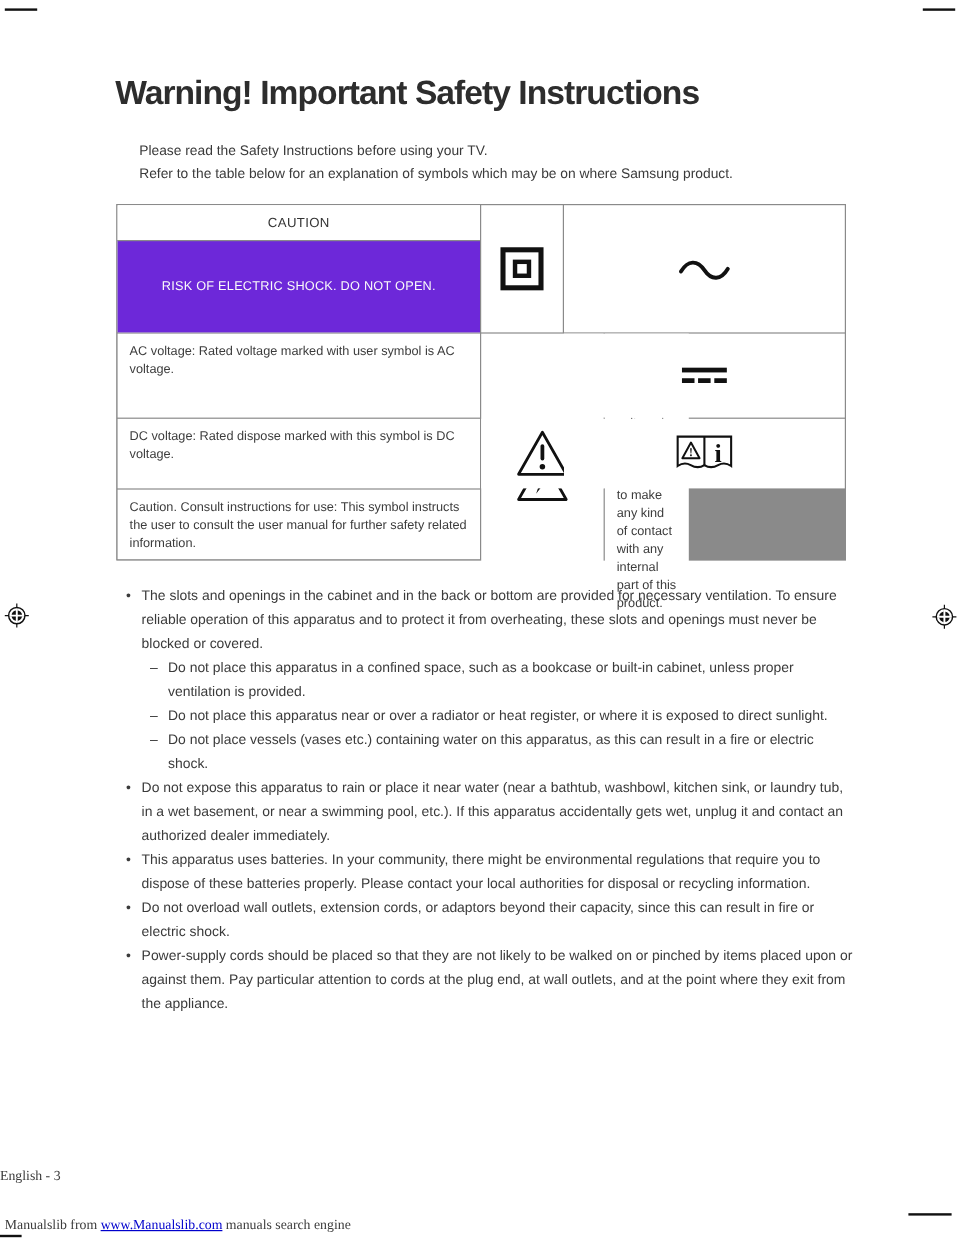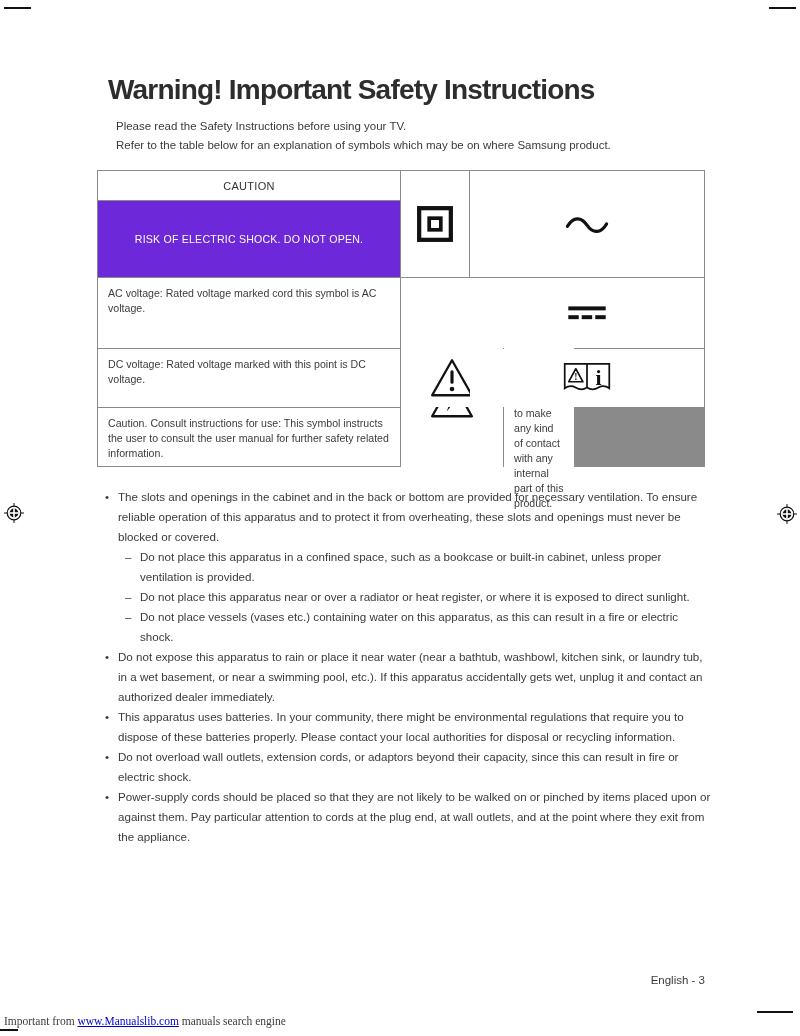--- a/index.html
+++ b/index.html
@@ -39,21 +39,21 @@
   .upper { text-transform:none; }
 
   
   .bullets { position:absolute; left:97px; top:487px; width:614px; font-size:11.6px; line-height:20px; color:#3a3a3a; }
   .b-row { display:flex; }
   .b-mark { flex:none; width:13px; margin-left:8px; }
   .b-sub .b-mark { margin-left:28px; width:15px; }
   .b-text { flex:1; }
 
   
-  .page-number { position:absolute; top:974px; left:0; width:705px; text-align:right; font-size:11.5px; color:#3a3a3a; }
+  .page-number { position:absolute; top:974px; left:0; width:705px; font-size:11.5px; color:#3a3a3a;font-family:Liberation Serif, serif; }
   .site-footer { position:absolute; left:4px; top:1015px; font-family:"Liberation Serif", serif; font-size:11.5px; color:#3b3b3b; }
   .site-footer a { color:#0000cc; font-weight:normal; text-decoration:underline; }
 
   
   .crop { position:absolute; height:2px; background:#111; }
   .crop-tl { left:4px;  top:7px;    width:27px; }
   .crop-tr { left:769px; top:7px;   width:27px; }
   .crop-br { left:757px; top:1011px; width:36px; }
   .crop-bl { left:0px;  top:1029px; width:18px; }
   .regmark { position:absolute; width:22px; height:22px; }
@@ -80,21 +80,21 @@
   </svg>
   <svg class="regmark reg-right" viewBox="-11 -11 22 22">
     <line x1="-10" y1="0" x2="10" y2="0" stroke="#111" stroke-width="1"></line>
     <line x1="0" y1="-10" x2="0" y2="10" stroke="#111" stroke-width="1"></line>
     <circle r="4.4" fill="#111"></circle>
     <line x1="-6.8" y1="0" x2="6.8" y2="0" stroke="#fff" stroke-width="1.6"></line>
     <line x1="0" y1="-6.8" x2="0" y2="6.8" stroke="#fff" stroke-width="1.6"></line>
     <circle r="6.8" fill="none" stroke="#111" stroke-width="1.2"></circle>
   </svg>
 
-  <h1 class="title" style="margin:12px; font-size:28px;">Warning! Important Safety Instructions</h1>
+  <h1 class="title" style="margin:0; font-size:28px;">Warning! Important Safety Instructions</h1>
   <div class="intro">
     <div>Please read the Safety Instructions before using your TV.</div>
     <div>Refer to the table below for an explanation of symbols which may be on where Samsung product.</div>
   </div>
 
   <div class="symbol-table">
 
     <div class="cell r1c1">
       <div class="caution-head">CAUTION</div>
       <div class="risk-banner">RISK OF ELECTRIC SHOCK. DO NOT OPEN.</div>
@@ -104,42 +104,42 @@
         <rect x="3" y="3" width="30" height="30" fill="none" stroke="#111" stroke-width="4"></rect>
         <rect x="12.5" y="12.5" width="11" height="11" fill="none" stroke="#111" stroke-width="3.5"></rect>
       </svg>
     </div>
 
     <div class="cell sym-cell">
       <svg width="46" height="24" viewBox="0 0 40 20">
         <path d="M3 12 C 8 3.5, 15 3.5, 20 11 C 25 18.5, 32 18.5, 37 10" fill="none" stroke="#111" stroke-width="2.8" stroke-linecap="round"></path>
       </svg>
     </div>
-    <div class="cell txt-cell">AC voltage: Rated voltage marked cord this symbol is AC voltage.</div>
+    <div class="cell txt-cell">AC voltage: Rated voltage marked with user symbol is AC voltage.</div>
 
     <div class="cell">
       <div class="split">
         <div class="sym-cell">
           <svg width="46" height="42" viewBox="0 0 44 40">
             <path d="M22 3 L41 36.5 H3 Z" fill="none" stroke="#111" stroke-width="2.2" stroke-linejoin="round"></path>
             <path d="M23.5 10 L15.5 23 H20 L17 32 L27 19 H22.2 L26 10 Z" fill="#111"></path>
           </svg>
         </div>
         <div class="txt-cell">This symbol indicates that high voltage is present inside. It is dangerous to make any kind of contact with any internal part of this product.</div>
       </div>
     </div>
     <div class="cell sym-cell">
       <svg width="44" height="18" viewBox="0 0 40 16">
         <rect x="3" y="2" width="34" height="3.6" fill="#111"></rect>
         <rect x="3" y="10" width="9.5" height="3.6" fill="#111"></rect>
         <rect x="15.2" y="10" width="9.5" height="3.6" fill="#111"></rect>
         <rect x="27.5" y="10" width="9.5" height="3.6" fill="#111"></rect>
       </svg>
     </div>
-    <div class="cell txt-cell">DC voltage: Rated voltage marked with this point is DC voltage.</div>
+    <div class="cell txt-cell">DC voltage: Rated dispose marked with this symbol is DC voltage.</div>
 
     <div class="cell">
       <div class="split">
         <div class="sym-cell">
           <svg width="46" height="42" viewBox="0 0 44 40">
             <path d="M22 3 L41 36.5 H3 Z" fill="none" stroke="#111" stroke-width="2.2" stroke-linejoin="round"></path>
             <rect x="20.5" y="12.5" width="3" height="13" rx="1.5" fill="#111"></rect>
             <circle cx="22" cy="30.5" r="2.2" fill="#111"></circle>
           </svg>
         </div>
@@ -190,16 +190,16 @@
     </div>
     <div class="b-row">
       <span class="b-mark">•</span>
       <div class="b-text">Power-supply cords should be placed so that they are not likely to be walked on or pinched by items placed upon or against them. Pay particular attention to cords at the plug end, at wall outlets, and at the point where they exit from the appliance.</div>
     </div>
   </div>
 
   <div class="page-number">English - 3</div>
 
   <div class="site-footer">
-    <span>Important from </span><a href="#">www.Manualslib.com</a><span> manuals search engine</span>
+    <span>Manualslib from </span><a href="#">www.Manualslib.com</a><span> manuals search engine</span>
   </div>
 
 </div>
 
 </body></html>

